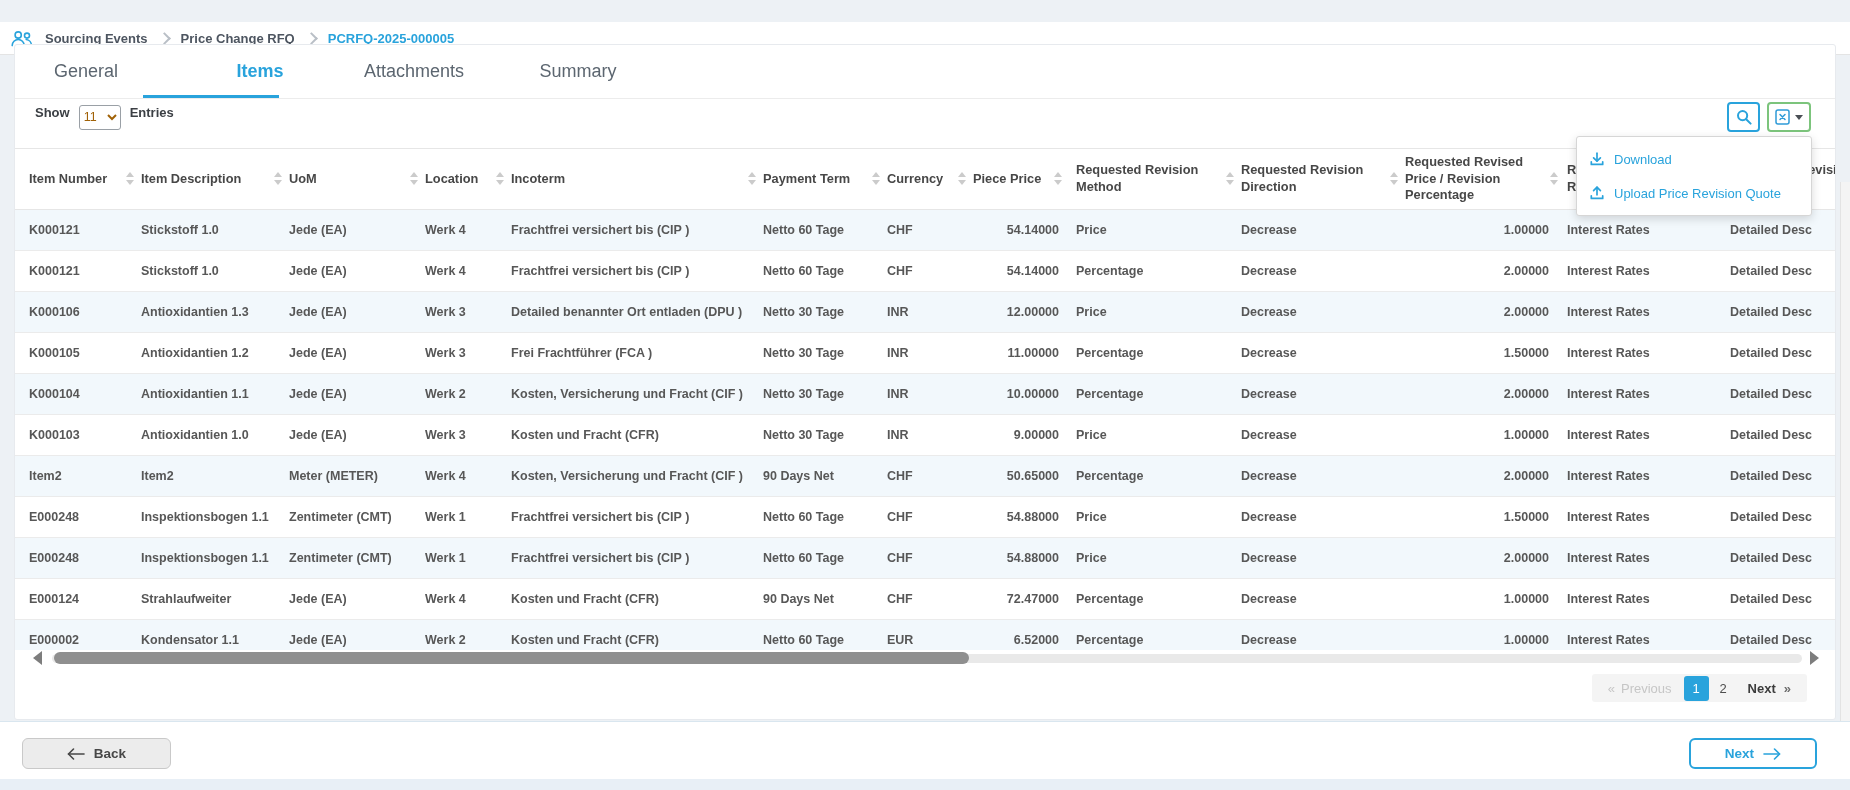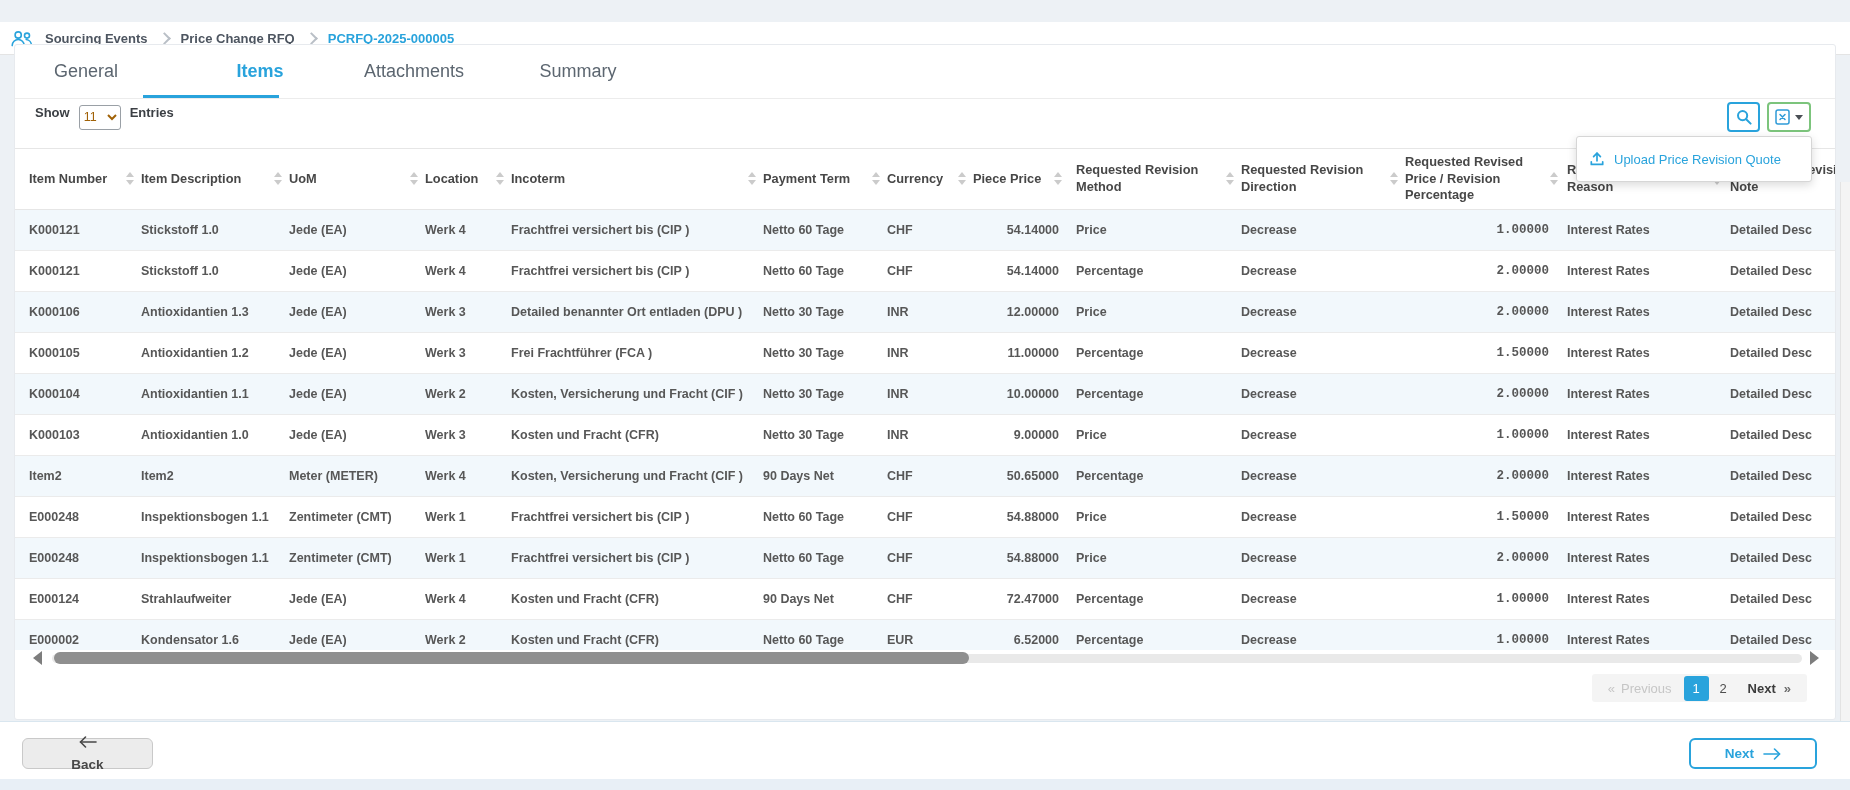--- a/index.html
+++ b/index.html
@@ -47,42 +47,42 @@
   th .sort::before{content:"";position:absolute;top:0;left:0;border-left:4px solid transparent;border-right:4px solid transparent;border-bottom:5px solid #cbcbcb;}
   th .sort::after{content:"";position:absolute;top:8px;left:0;border-left:4px solid transparent;border-right:4px solid transparent;border-top:5px solid #cbcbcb;}
   td{height:40px;font-size:12.5px;font-weight:bold;color:#575757;border-bottom:1px solid #ebebeb;
     padding:0 8px 0 0;white-space:nowrap;overflow:hidden;}
   tr.alt td{background:#f2f8fc;}
   th:first-child,td:first-child{padding-left:14px;margin-top:48px;}
   th:nth-child(9),td:nth-child(9){padding-left:7px;}
   th:nth-child(12),td:nth-child(12){padding-left:2px;}
   th:nth-child(13),td:nth-child(13){padding-left:2px;}
   td.num{text-align:right;padding-right:10px;}
-  td:nth-child(11).num{padding-right:16px;font-family:Liberation Mono, monospace;}
+  td:nth-child(11).num{padding-right:16px;}
   
   .hscroll{position:absolute;left:18px;top:605px;width:1786px;height:16px;display:flex;align-items:center;}
   .hs-left{width:0;height:0;border-top:7px solid transparent;border-bottom:7px solid transparent;border-right:9px solid #7d7d7d;cursor:pointer;}
   .hs-right{width:0;height:0;border-top:7px solid transparent;border-bottom:7px solid transparent;border-left:9px solid #7d7d7d;cursor:pointer;margin-left:8px;}
   .hs-track{flex:1;height:9px;background:#e9e9e9;border-radius:5px;margin-left:10px;position:relative;}
   .hs-thumb{position:absolute;left:2px;top:-1.5px;width:915px;height:12px;background:#8f8f8f;border-radius:6px;cursor:grab;}
   
   .pagination{position:absolute;top:629px;right:28px;height:28px;background:#f4f4f4;border-radius:3px;
     display:flex;align-items:center;padding:0 6px;font-size:13px;gap:2px;}
   .pg-prev{color:#c6c6c6;padding:0 10px;display:flex;gap:6px;align-items:center;}
   .pg-page{min-width:25px;height:25px;display:flex;align-items:center;justify-content:center;color:#4d4d4d;cursor:pointer;border-radius:3px;}
   .pg-page.active{background:#29a3dc;color:#fff;}
   .pg-next{color:#3c3c3c;font-weight:bold;padding:0 10px;display:flex;gap:8px;align-items:center;cursor:pointer;}
   .pg-next .glyph{color:#6d6d6d;}
   
   .v-strip{position:absolute;left:1840px;top:182px;width:9px;height:560px;background:#f4f4f4;border-left:1px solid #e3e3e3;}
   
   .footer{position:absolute;top:721px;left:0;width:1850px;height:58px;background:#fff;border-top:1px solid #d9e6ef;box-sizing:border-box;}
   .btn{position:absolute;top:16px;height:31px;border-radius:6px;display:flex;align-items:center;justify-content:center;
     gap:9px;font-size:13.5px;cursor:pointer;box-sizing:border-box;}
-  .btn-back{left:22px;width:131px;background:#ececec;border:1px solid #c9c9c9;color:#474747;font-weight:bold;flex-direction:column;}
+  .btn-back{left:22px;width:149px;background:#ececec;border:1px solid #c9c9c9;color:#474747;font-weight:bold;}
   .btn-next{left:1689px;width:128px;background:#fff;border:2px solid #29a3dc;color:#29a3dc;font-weight:bold;}
   .bottom-band{position:absolute;top:779px;left:0;width:1850px;height:11px;background:#e8eff6;}
   svg{display:block;}
 </style>
 </head>
 <body>
 
 <div class="topbar">
   <div class="crumbs">
     <span style="margin-right:1px;">
@@ -320,21 +320,21 @@
             <td>CHF</td>
             <td class="num">72.47000</td>
             <td>Percentage</td>
             <td>Decrease</td>
             <td class="num">1.00000</td>
             <td>Interest Rates</td>
             <td>Detailed Desc</td>
           </tr>
           <tr class="alt">
             <td>E000002</td>
-            <td>Kondensator 1.6</td>
+            <td>Kondensator 1.1</td>
             <td>Jede (EA)</td>
             <td>Werk 2</td>
             <td>Kosten und Fracht (CFR)</td>
             <td>Netto 60 Tage</td>
             <td>EUR</td>
             <td class="num">6.52000</td>
             <td>Percentage</td>
             <td>Decrease</td>
             <td class="num">1.00000</td>
             <td>Interest Rates</td>
@@ -360,20 +360,30 @@
     <span class="pg-page active">1</span>
     <span class="pg-page">2</span>
     <span class="pg-next">
       <span>Next</span>
       <span class="glyph">»</span>
     </span>
   </div>
 </div>
 
 <div class="dropdown">
+  <div class="dropdown-item">
+    <span>
+      <svg width="16" height="16" viewBox="0 0 16 16" fill="none" stroke="#29a3dc" stroke-width="1.7" stroke-linecap="round" stroke-linejoin="round">
+        <path d="M8 2.2v7.6"></path>
+          <path d="M4.6 6.8L8 10.2l3.4-3.4"></path>
+          <path d="M2.3 10.8v2.6h11.4v-2.6"></path>
+      </svg>
+    </span>
+    <span>Download</span>
+  </div>
   <div class="dropdown-item">
     <span>
       <svg width="16" height="16" viewBox="0 0 16 16" fill="none" stroke="#29a3dc" stroke-width="1.7" stroke-linecap="round" stroke-linejoin="round">
         <path d="M8 9.8V2.4"></path>
           <path d="M4.6 5.6L8 2.2l3.4 3.4"></path>
           <path d="M2.3 10.8v2.6h11.4v-2.6"></path>
       </svg>
     </span>
     <span>Upload Price Revision Quote</span>
   </div>

